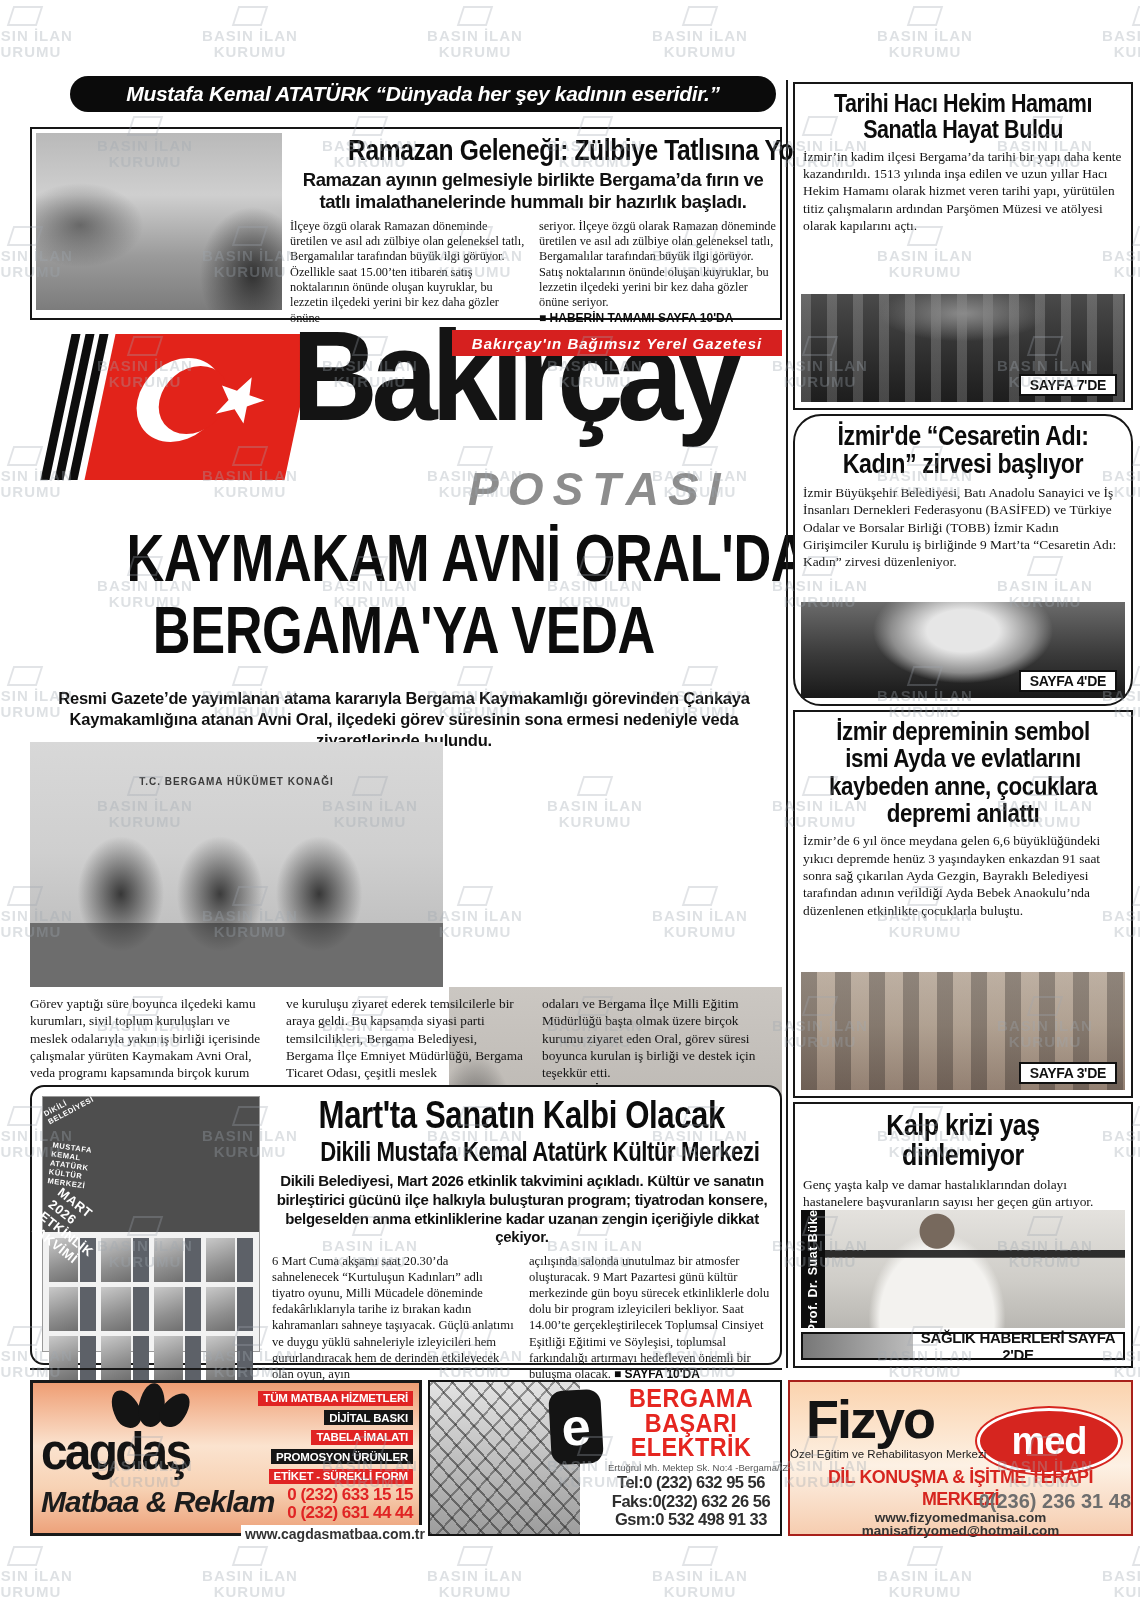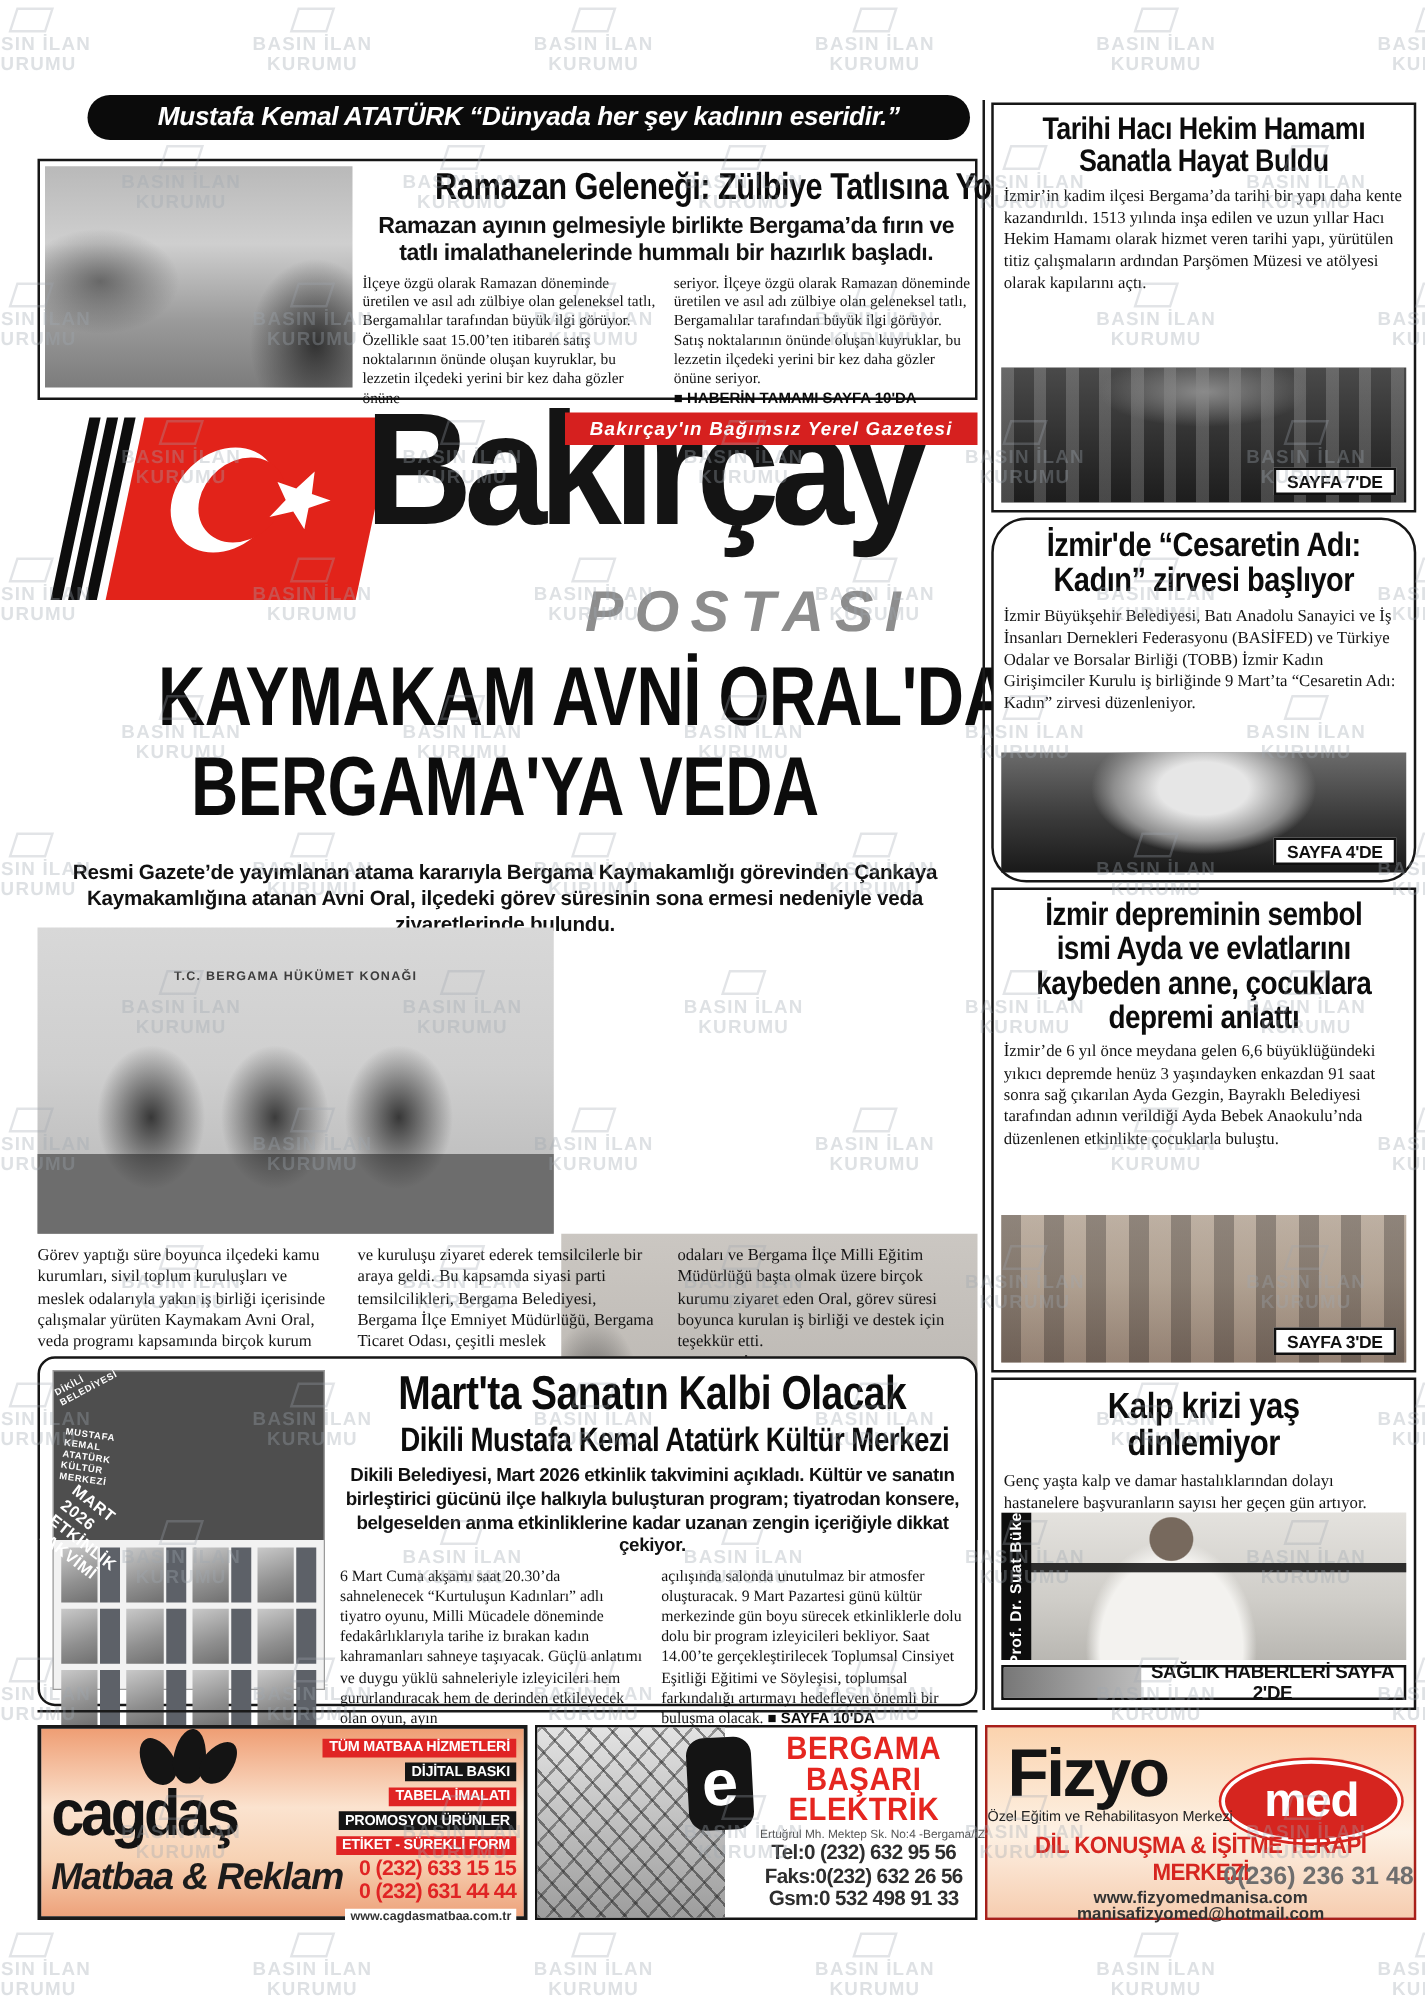--- a/index.html
+++ b/index.html
@@ -129,21 +129,21 @@
   .p1{left:62px;top:2px;width:26px;height:40px;transform:rotate(-28deg);}
   .p2{left:88px;top:-4px;width:26px;height:44px;transform:rotate(8deg);}
   .p3{left:112px;top:4px;width:24px;height:38px;transform:rotate(38deg);}
   .cag-name{position:absolute;left:8px;top:38px;font-weight:800;font-size:52px;letter-spacing:-3px;color:#141414;transform:scaleX(.92);transform-origin:0 0;}
   .cag-sub{position:absolute;left:8px;top:102px;font-style:italic;font-weight:700;font-size:30px;letter-spacing:-1px;color:#1c1c1c;white-space:nowrap;}
   .cag-right{position:absolute;right:6px;top:5px;width:172px;text-align:right;}
   .svc-item{display:inline-block;color:#fff;font-weight:800;font-size:11.5px;padding:1.5px 5px;margin-bottom:2px;letter-spacing:-.2px;white-space:nowrap;}
   .svc-red{background:#e02424;}
   .svc-blk{background:#151515;}
   .cag-phone{color:#e02424;font-weight:800;font-size:17px;line-height:1.1;letter-spacing:-.5px;white-space:nowrap;}
-  .cag-web{margin-top:2px;background:#fff;display:inline-block;font-weight:700;font-size:10px;color:#333;padding:1px 4px;}
+  .cag-web{margin-top:2px;background:#fff;display:inline-block;font-weight:700;font-size:14px;color:#333;padding:1px 4px;}
   .ad-elektrik{left:428px;width:354px;border:2px solid #141414;background:#fff;}
   .pylon{position:absolute;left:0;top:0;width:150px;height:100%;
       background:
         repeating-linear-gradient(48deg, rgba(30,30,30,.5) 0 2px, transparent 2px 13px),
         repeating-linear-gradient(-48deg, rgba(30,30,30,.4) 0 2px, transparent 2px 15px),
         linear-gradient(180deg,#e3e3e3,#9d9d9d);}
   .elogo{position:absolute;left:120px;top:8px;width:52px;height:74px;background:#141414;border-radius:14px;
          display:flex;align-items:center;justify-content:center;transform:rotate(-3deg);}
   .elogo span{color:#fff;font-weight:800;font-size:52px;line-height:1;}
   .elk-right{position:absolute;left:178px;right:6px;top:4px;text-align:center;}

